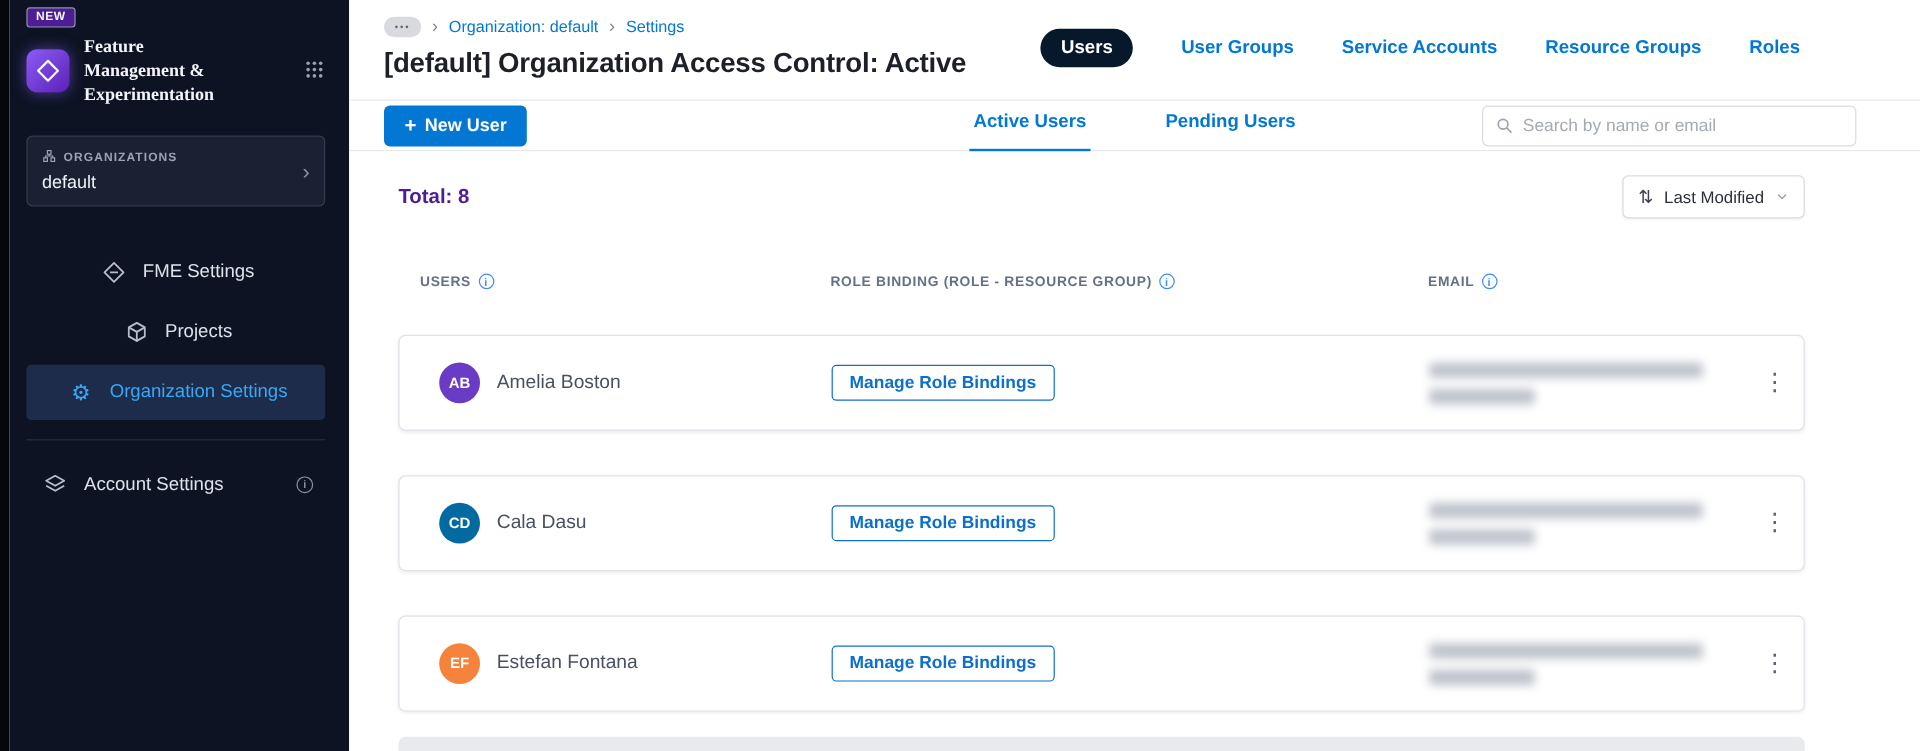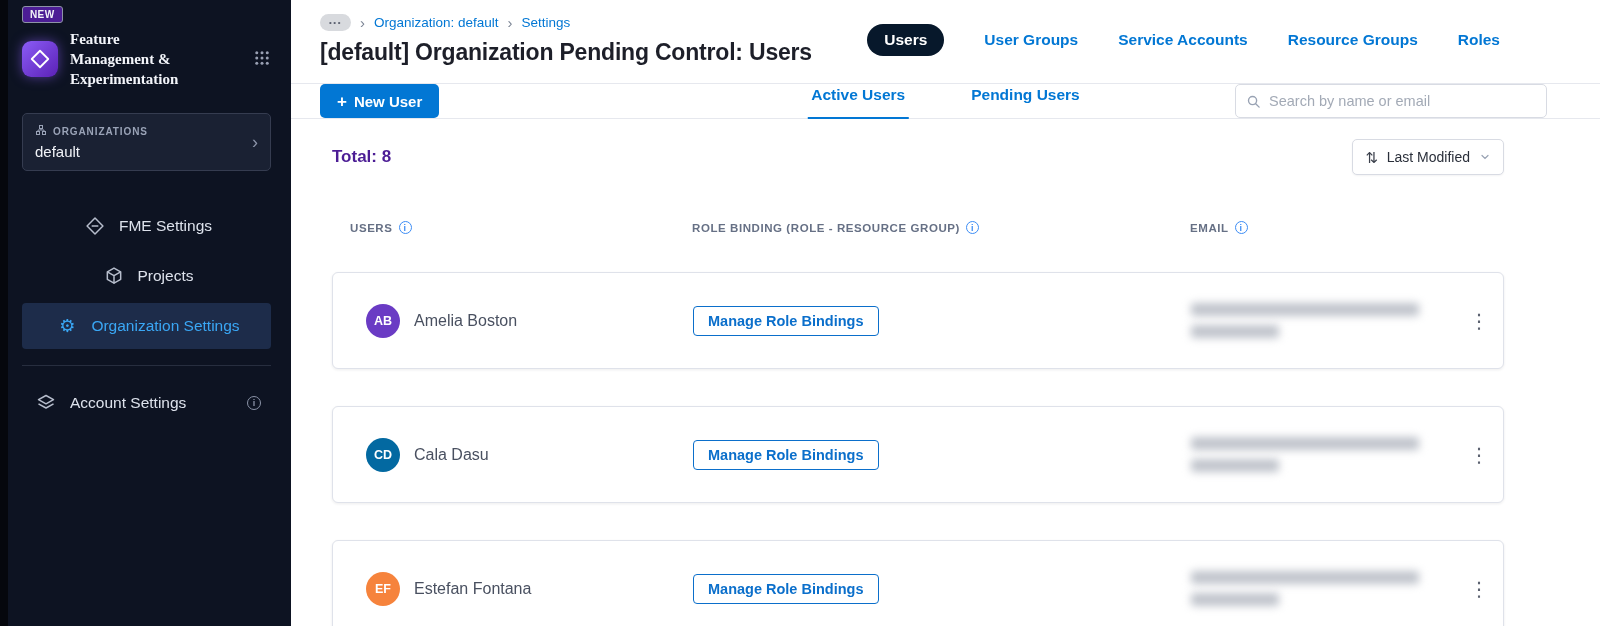--- a/index.html
+++ b/index.html
@@ -91,21 +91,21 @@
   .sort-glyph { font-size:15px; color:#3c414c; line-height:1; }
   .sort-label { font-size:14px; font-weight:500; color:#2a2f3a; }
 
   .cols { margin-top:46px; display:grid; grid-template-columns:342px 498px 1fr 48px;
     padding-left:18px; font-size:11.5px; font-weight:700; letter-spacing:.05em;
     color:#667085; }
   .col { display:flex; align-items:center; }
 
   .rows { margin-top:22px; display:flex; flex-direction:column; gap:21px; }
   .row { display:grid; grid-template-columns:360px 498px 1fr 48px; align-items:center;
-    height:97px; background:#fff; border:1px solid #dfe2ea; border-radius:6px;
+    height:80px; background:#fff; border:1px solid #dfe2ea; border-radius:6px;
     box-shadow:0 1px 3px rgba(20,24,40,.08);margin-top:16px; }
   .cell-user { display:flex; align-items:center; gap:14px; padding-left:33px; }
   .avatar { width:34px; height:34px; border-radius:50%; color:#fff; font-size:12.5px;
     font-weight:700; display:flex; align-items:center; justify-content:center; }
   .uname { font-size:16px; color:#495060; }
   .btn-outline { background:#fff; border:1.5px solid #0b6fcb; color:#0b6fcb;
     border-radius:4px; padding:6px 14px; font-size:14.5px; font-weight:600;
     cursor:pointer; font-family:inherit; }
   .cell-email { padding-right:20px; }
   .blur-line { background:#bfc3cb; height:13px; border-radius:3px; filter:blur(4px); }
@@ -211,21 +211,21 @@
       <div class="header-left">
         <div class="breadcrumb">
           <button class="bc-dots">
             <span>•••</span>
           </button>
           <span class="bc-sep">›</span>
           <a class="bc-link">Organization: default</a>
           <span class="bc-sep">›</span>
           <a class="bc-link">Settings</a>
         </div>
-        <h1 class="page-title">[default] Organization Pending Control: Users</h1>
+        <h1 class="page-title">[default] Organization Access Control: Active</h1>
       </div>
       <nav class="header-tabs">
         <a class="htab active">Users</a>
         <a class="htab">User Groups</a>
         <a class="htab">Service Accounts</a>
         <a class="htab">Resource Groups</a>
         <a class="htab">Roles</a>
       </nav>
     </header>
 

